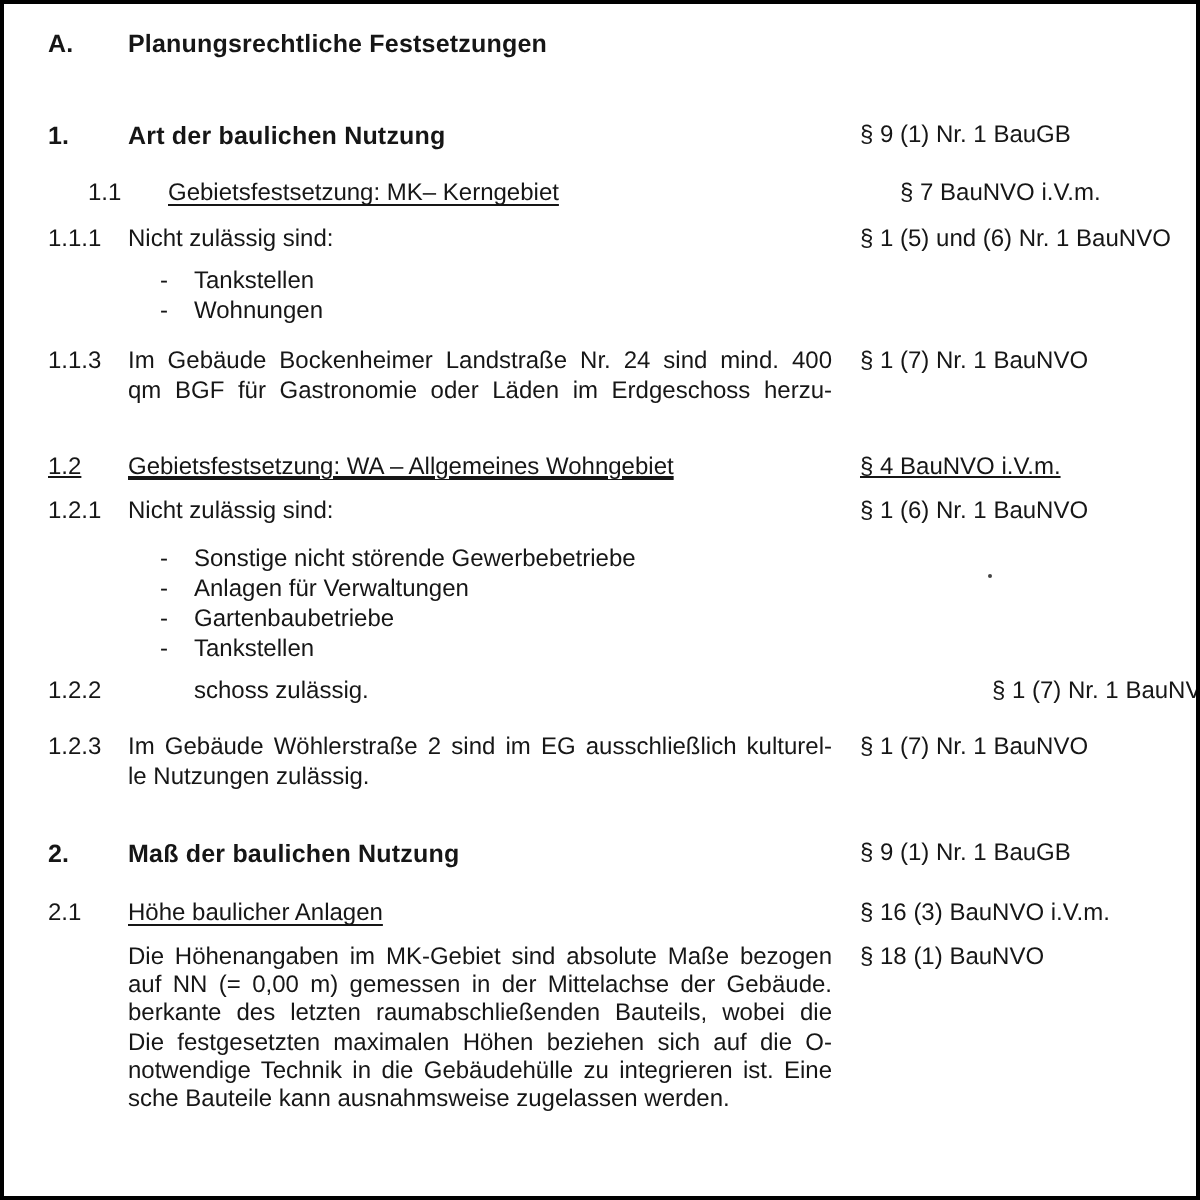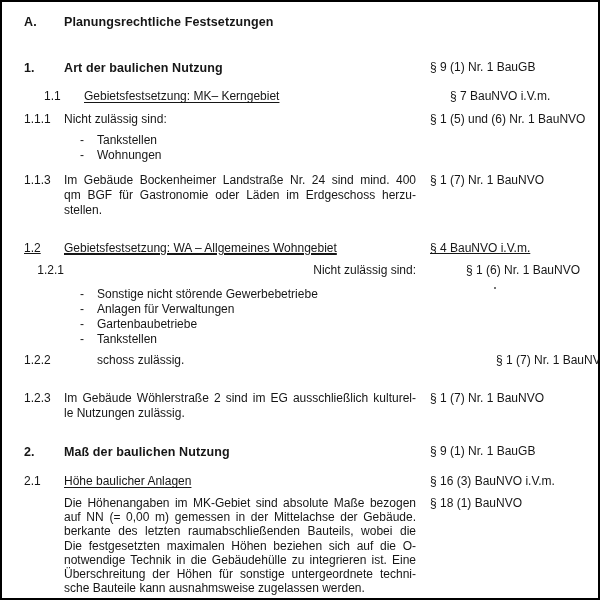--- a/index.html
+++ b/index.html
@@ -66,30 +66,29 @@
             <span>Wohnungen</span>
           </div>
         </div>
         <div class="ref"></div>
       </div>
       <div class="row justified" style="margin-top: 10px;">
         <div class="num">1.1.3</div>
         <div class="content">
           <div class="jline">Im Gebäude Bockenheimer Landstraße Nr. 24 sind mind. 400</div>
           <div class="jline">qm BGF für Gastronomie oder Läden im Erdgeschoss herzu-</div>
-          <div class="jline last">stellen.</div>
         </div>
         <div class="ref">§ 1 (7) Nr. 1 BauNVO</div>
       </div>
       <div class="row underlined" style="margin-top: 23px; text-decoration: underline;">
         <div class="num">1.2</div>
         <div class="content"><span class="txt">Gebietsfestsetzung: WA – Allgemeines Wohngebiet</span></div>
         <div class="ref">§ 4 BauNVO i.V.m.</div>
       </div>
-      <div class="row plain" style="margin-top: 7px; text-align: right;">
+      <div class="row plain" style="margin-top: 7px;">
         <div class="num">1.2.1</div>
         <div class="content"><span class="txt">Nicht zulässig sind:</span></div>
         <div class="ref">§ 1 (6) Nr. 1 BauNVO</div>
       </div>
       <div class="row bullets" style="margin-top: 9px;">
         <div class="num"></div>
         <div class="content">
           <div class="bullet">
             <span class="dash">-</span>
             <span>Sonstige nicht störende Gewerbebetriebe</span>
@@ -109,21 +108,21 @@
         </div>
         <div class="ref"></div>
       </div>
       <div class="row justified" style="margin-top: 6px; gap: 33px;">
         <div class="num">1.2.2</div>
         <div class="content">
           <div class="jline last">schoss zulässig.</div>
         </div>
         <div class="ref">§ 1 (7) Nr. 1 BauNVO</div>
       </div>
-      <div class="row justified" style="margin-top: 23px;">
+      <div class="row justified" style="margin-top: 13px;">
         <div class="num">1.2.3</div>
         <div class="content">
           <div class="jline">Im Gebäude Wöhlerstraße 2 sind im EG ausschließlich kulturel-</div>
           <div class="jline last">le Nutzungen zulässig.</div>
         </div>
         <div class="ref">§ 1 (7) Nr. 1 BauNVO</div>
       </div>
       <div class="row heading" style="margin-top: 23px;">
         <div class="num">2.</div>
         <div class="content"><span class="txt">Maß der baulichen Nutzung</span></div>
@@ -135,20 +134,19 @@
         <div class="ref">§ 16 (3) BauNVO i.V.m.</div>
       </div>
       <div class="row justified" style="margin-top: 7px;">
         <div class="num"></div>
         <div class="content">
           <div class="jline">Die Höhenangaben im MK-Gebiet sind absolute Maße bezogen</div>
           <div class="jline">auf NN (= 0,00 m) gemessen in der Mittelachse der Gebäude.</div>
           <div class="jline">berkante des letzten raumabschließenden Bauteils, wobei die</div>
           <div class="jline">Die festgesetzten maximalen Höhen beziehen sich auf die O-</div>
           <div class="jline">notwendige Technik in die Gebäudehülle zu integrieren ist. Eine</div>
-          <div class="jline">Überschreitung der Höhen für sonstige untergeordnete techni-</div>
           <div class="jline last">sche Bauteile kann ausnahmsweise zugelassen werden.</div>
         </div>
         <div class="ref">§ 18 (1) BauNVO</div>
       </div>
     </div>
   <div class="artifact-dot"></div>
 </div>
 
 </body></html>

